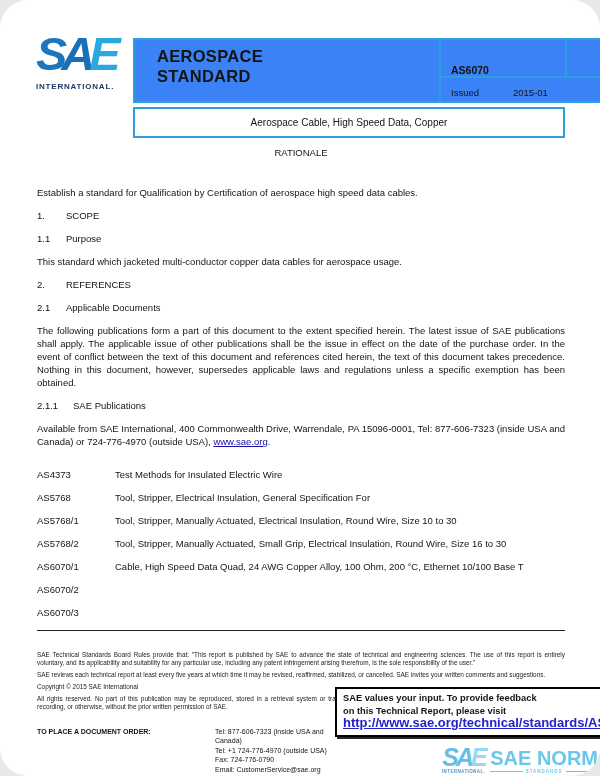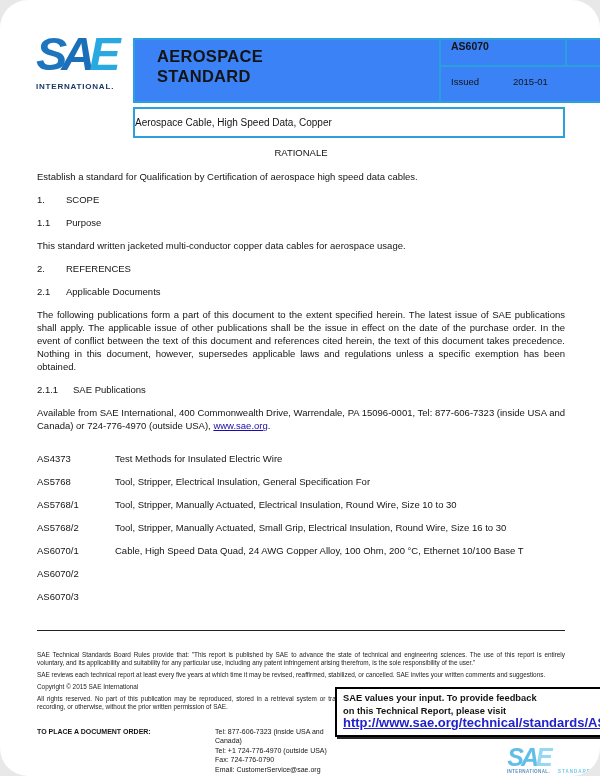--- a/index.html
+++ b/index.html
@@ -10,28 +10,28 @@
   .logo{position:absolute;left:36px;top:28px;width:96px;}
   .logo-sae{font-style:italic;font-weight:bold;font-size:47px;line-height:52px;letter-spacing:-6px;}
   .logo-sae .l-s{color:#1d76bd;} .logo-sae .l-a{color:#1a6fb8;} .logo-sae .l-e{color:#29a9e0;}
   .logo-intl{font-weight:bold;font-size:8px;letter-spacing:0.8px;color:#1b3764;margin-top:2px;}
 
   .hdr-box{position:absolute;left:133px;top:38px;width:496px;height:65px;
            border:2px solid #2aa0dc;display:flex;box-sizing:border-box;background:#3b82f6;}
   .hdr-left{flex:1;padding:7px 0 0 22px;font-weight:bold;font-size:16.5px;line-height:19.5px;letter-spacing:0.3px;}
   .hdr-right{width:186px;border-left:2px solid #2aa0dc;display:flex;flex-direction:column;}
   .hdr-num-row{flex:1;display:flex;border-bottom:2px solid #2aa0dc;}
-  .hdr-num{flex:1;padding:0 0 0 10px;font-weight:bold;font-size:10.5px;}
+  .hdr-num{flex:1;padding:24px 0 0 10px;font-weight:bold;font-size:10.5px;}
   .hdr-num-empty{width:60px;border-left:2px solid #2aa0dc;}
   .hdr-issued-row{flex:1;padding:9px 0 0 10px;font-size:9.5px;}
   .hdr-issued-row .lbl{display:inline-block;width:62px;}
 
   .title-box{position:absolute;left:133px;top:107px;width:432px;height:31px;
              border:2px solid #2aa0dc;box-sizing:border-box;display:flex;align-items:center;
-             justify-content:flex-start;font-size:10px;background:#fff;}
+             justify-content:center;font-size:10px;background:#fff;}
 
   
   .content{position:absolute;left:37px;top:146px;width:528px;font-size:9.5px;line-height:13px;}
   .content .center{text-align:center;}
   .content .blk{margin:0 0 10px 0;}
   .h-num{display:inline-block;min-width:29px;}
   .h-num.wide{min-width:36px;}
   .just{text-align:justify;}
   .avail{margin-bottom:20px;text-align:justify;}
   a.doc-link{color:#1a0dab;text-decoration:underline;cursor:pointer;}
@@ -88,26 +88,26 @@
         <span class="lbl">Issued</span><span>2015-01</span>
       </div>
     </div>
   </div>
 
   <div class="title-box">
     <span>Aerospace Cable, High Speed Data, Copper</span>
   </div>
 
   <div class="content">
-    <div class="blk center" style="margin-bottom:11px;">RATIONALE</div>
+    <div class="blk center" style="margin-bottom:27px;">RATIONALE</div>
     <p class="blk">Establish a standard for Qualification by Certification of aerospace high speed data cables.</p>
 
     <div class="blk"><span class="h-num">1.</span><span>SCOPE</span></div>
     <div class="blk"><span class="h-num">1.1</span><span>Purpose</span></div>
-    <p class="blk">This standard written jacketed multi-conductor copper data cables for aerospace usage.</p>
+    <p class="blk">This standard which jacketed multi-conductor copper data cables for aerospace usage.</p>
 
     <div class="blk"><span class="h-num">2.</span><span>REFERENCES</span></div>
     <div class="blk"><span class="h-num">2.1</span><span>Applicable Documents</span></div>
     <p class="blk just">The following publications form a part of this document to the extent specified herein. The latest issue of SAE publications shall apply. The applicable issue of other publications shall be the issue in effect on the date of the purchase order. In the event of conflict between the text of this document and references cited herein, the text of this document takes precedence. Nothing in this document, however, supersedes applicable laws and regulations unless a specific exemption has been obtained.</p>
 
     <div class="blk"><span class="h-num wide">2.1.1</span><span>SAE Publications</span></div>
 
     <p class="avail"><span>Available from SAE International, 400 Commonwealth Drive, Warrendale, PA 15096-0001, Tel: 877-606-7323 (inside USA and Canada) or 724-776-4970 (outside USA), </span><a class="doc-link">www.sae.org</a><span>.</span></p>
 
     <div class="pub-row">
@@ -167,20 +167,21 @@
     <div>on this Technical Report, please visit</div>
     <a>http://www.sae.org/technical/standards/AS6070</a>
   </div>
 
   <div class="wm">
     <div class="wm-left">
       <div class="wm-sae"><span class="l-s">S</span><span class="l-a">A</span><span class="l-e">E</span></div>
       <div class="wm-intl">INTERNATIONAL.</div>
     </div>
     <div class="wm-right">
+      <div class="wm-norm">SAE NORM</div>
       <div class="wm-tag">
           <span class="dash"></span>
           <span>STANDARDS</span>
           <span class="dash"></span>
         </div>
     </div>
   </div>
 
 </div>
 

